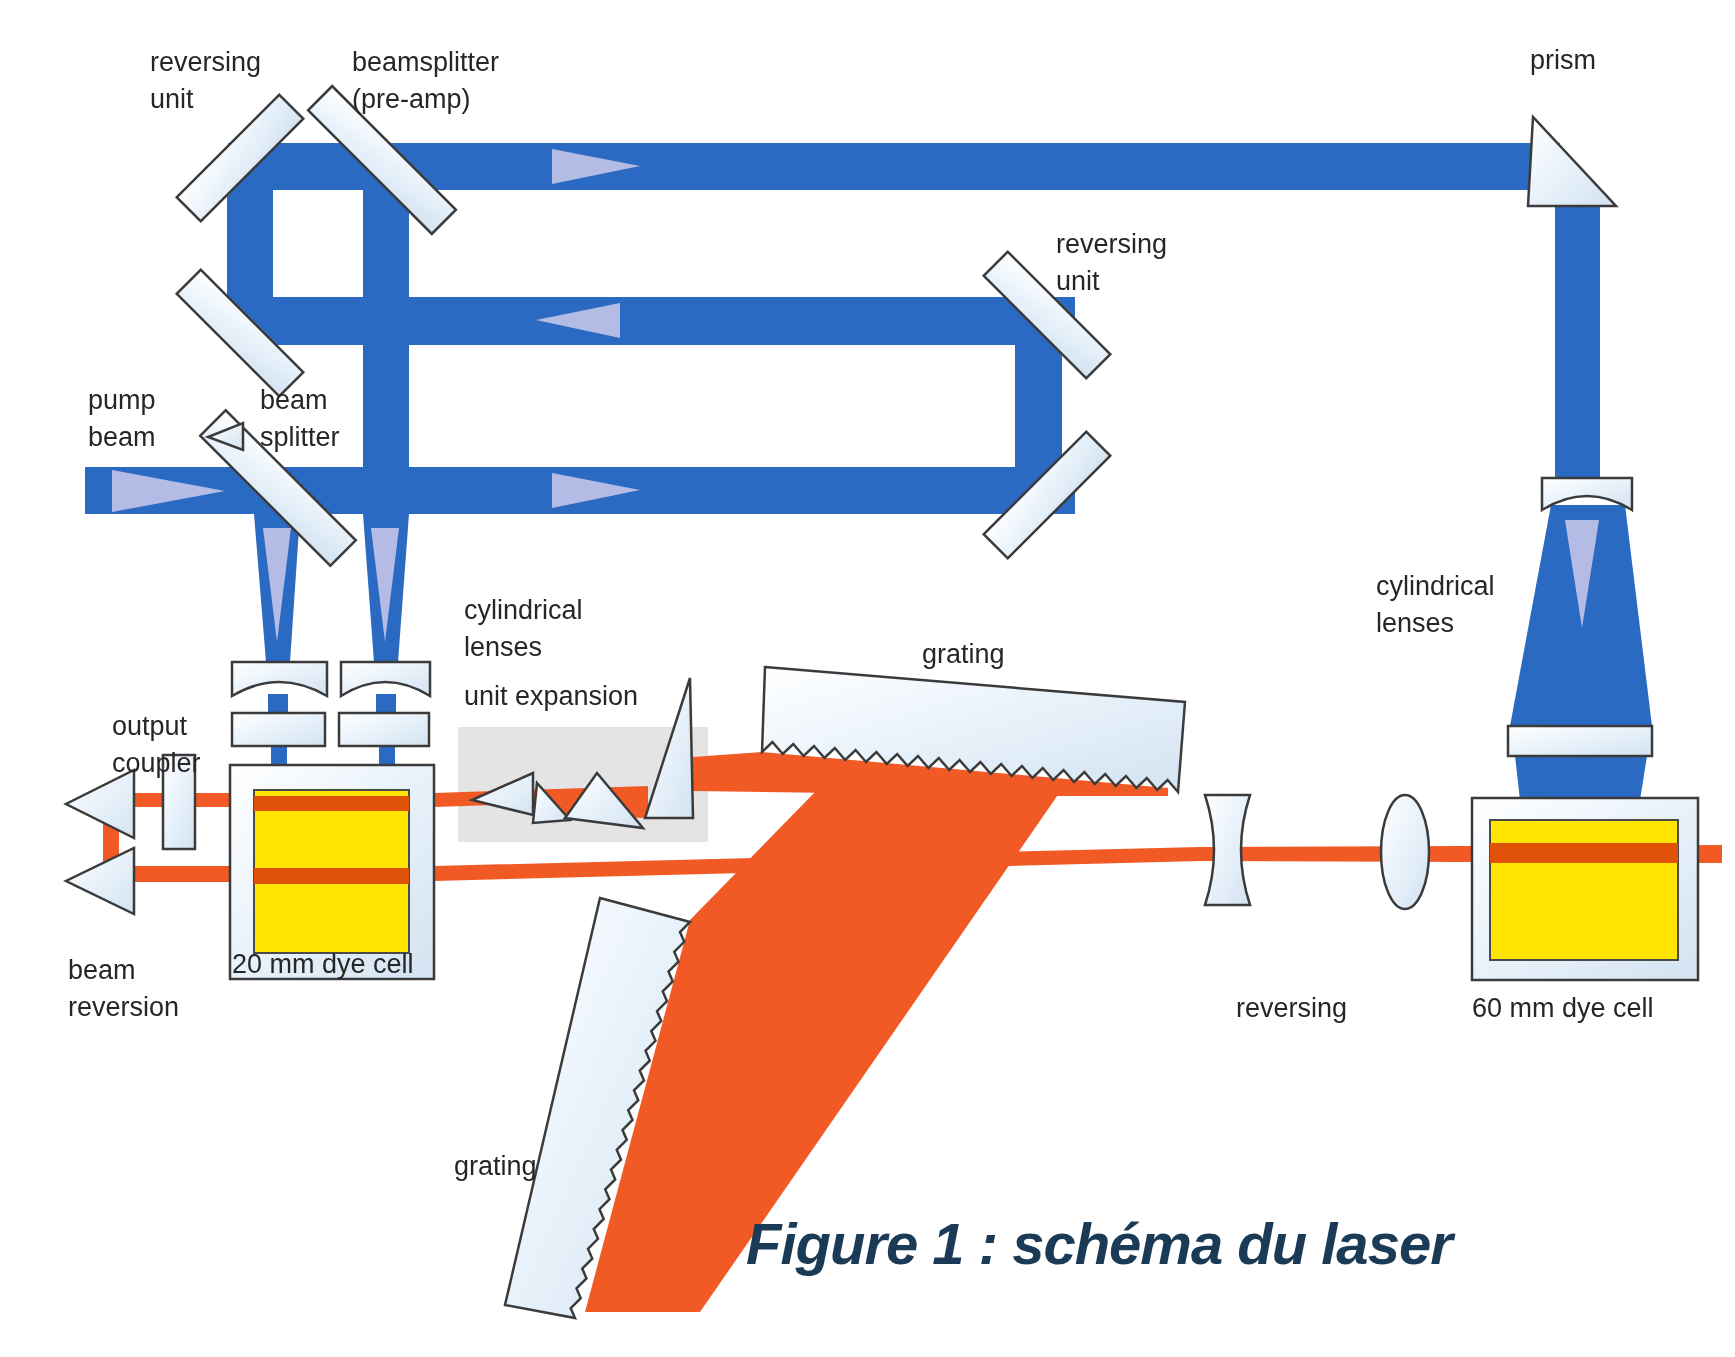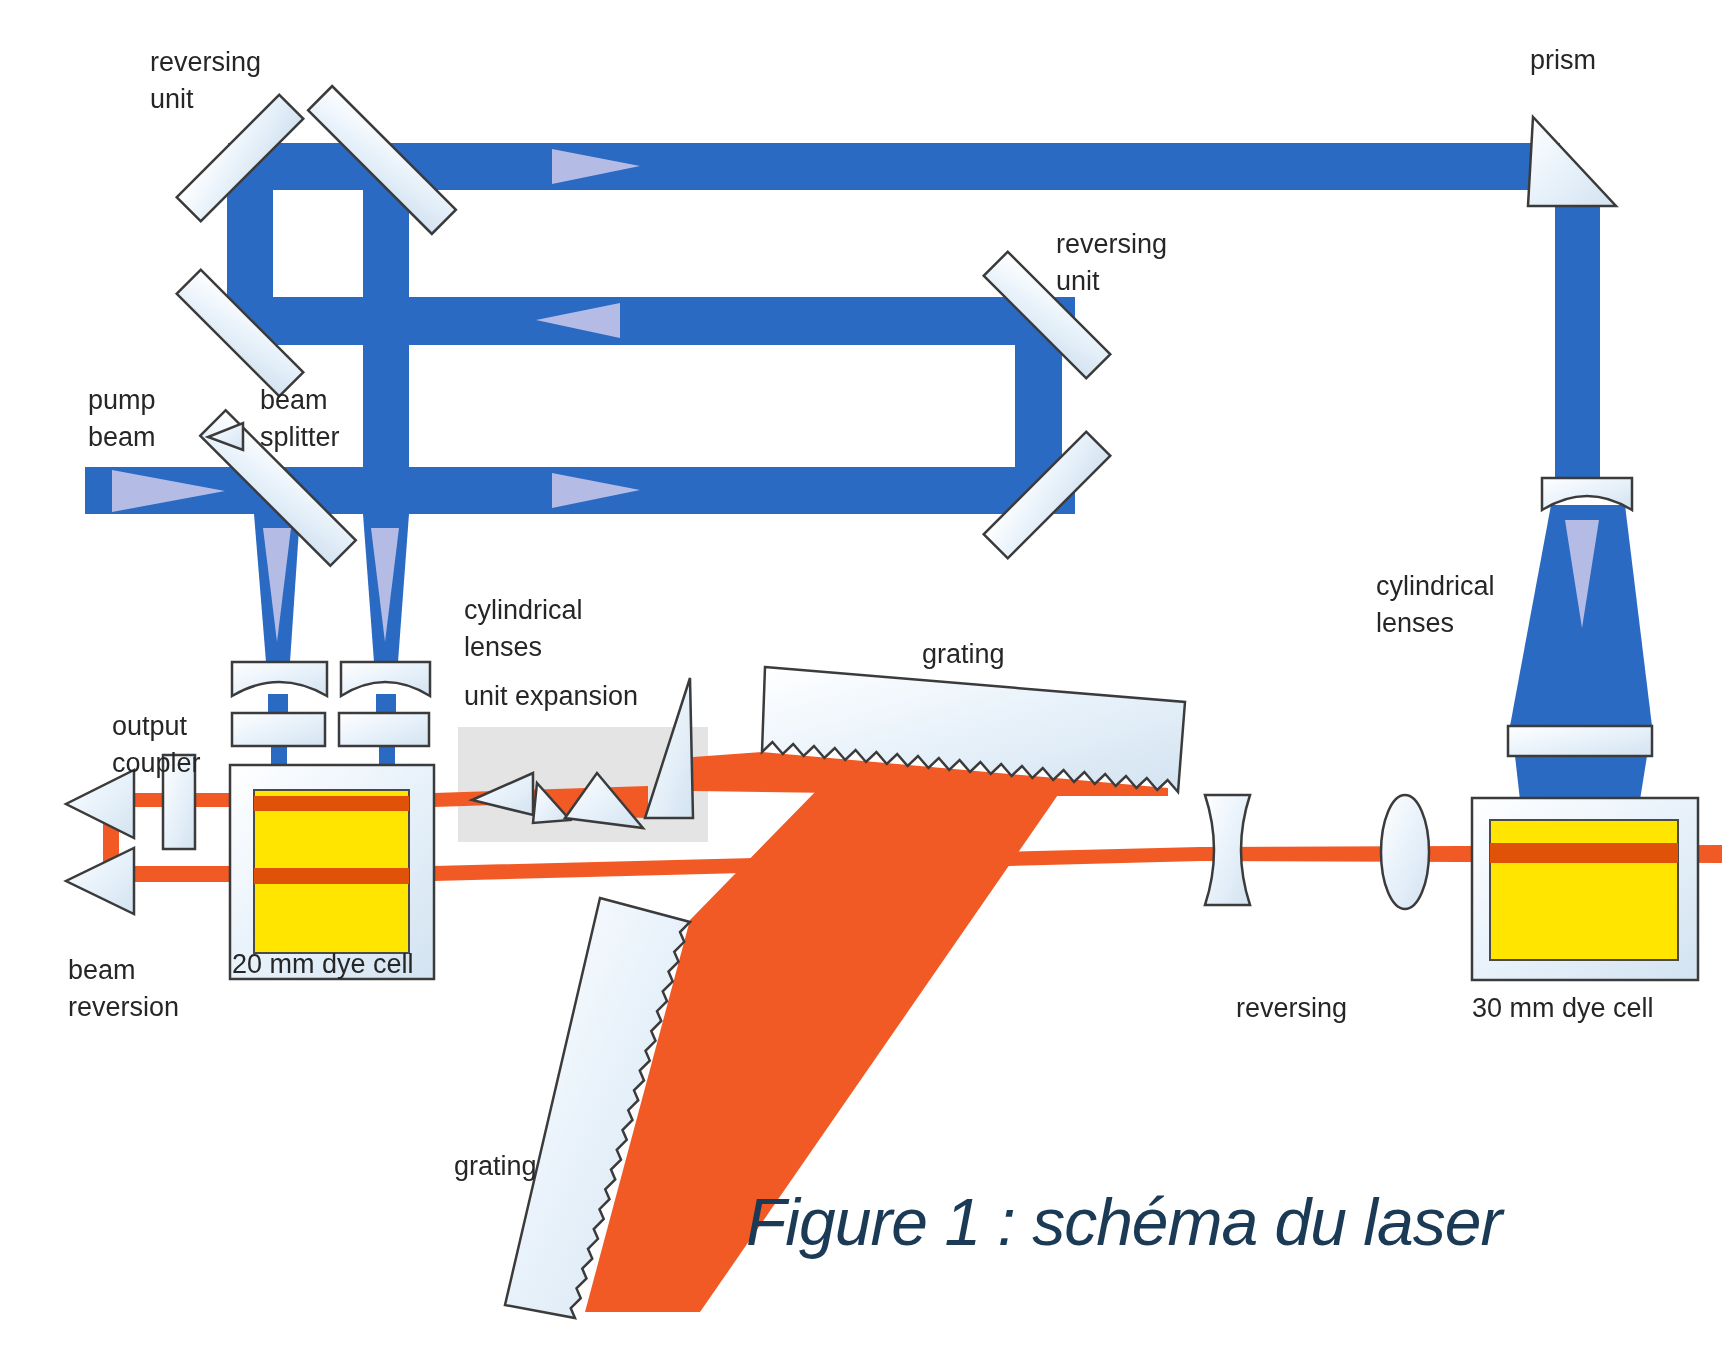--- a/index.html
+++ b/index.html
@@ -1,22 +1,22 @@
 <!DOCTYPE html>
 <html style="--blue: #2a6ac2; --arrow: #b4bce6; --orange: #f15a25; --stripe: #e05207; --yellow: #ffe500; --gray: #e4e4e4; --navy: #1a3a55;"><head>
 <meta charset="utf-8">
 <style>
   html,body{margin:0;padding:0;background:#fff;}
   #stage{position:relative;width:1735px;height:1357px;background:#fff;overflow:hidden;
          font-family:"Liberation Sans",sans-serif;}
   #stage svg{position:absolute;left:0;top:0;}
   .lbl{position:absolute;font-size:27px;line-height:37px;color:#262626;
        white-space:pre-line;letter-spacing:0;}
-  .caption{position:absolute;font-style:italic;font-size:66px;letter-spacing:-1px;
-       color:var(--navy,#1a3a55);white-space:nowrap;font-weight:400;}
+  .caption{position:absolute;font-style:italic;font-size:58px;letter-spacing:-1px;
+       color:var(--navy,#1a3a55);white-space:nowrap;font-weight:700;margin-top:26px;}
   .optic{stroke:#3b3b3b;stroke-width:2.5;fill:url(#glass);}
   .beam-blue{fill:var(--blue,#2a6ac2);}
   .arrow{fill:var(--arrow,#b4bce6);}
   .beam-orange{fill:var(--orange,#f15a25);}
   .stripe{fill:var(--stripe,#e05207);}
   .yellow{fill:var(--yellow,#ffe500);stroke:#4a4a4a;stroke-width:2;}
 </style>
 </head>
 <body>
 
@@ -131,37 +131,39 @@
   </g>
   <g>
     <rect class="optic" x="1472" y="798" width="226" height="182"></rect>
     <rect class="yellow" x="1490" y="820" width="188" height="140"></rect>
     <rect class="stripe" x="1490" y="843" width="188" height="20"></rect>
   </g>
 </svg>
 
 <div class="lbl" style="left:150px;top:44px">reversing
 unit</div>
+<div class="lbl" style="left:352px;top:44px">beamsplitter
+(pre-amp)</div>
 <div class="lbl" style="left:1530px;top:42px">prism</div>
 <div class="lbl" style="left:1056px;top:226px">reversing
 unit</div>
 <div class="lbl" style="left:88px;top:382px">pump
 beam</div>
 <div class="lbl" style="left:260px;top:382px">beam
 splitter</div>
 <div class="lbl" style="left:464px;top:592px">cylindrical
 lenses</div>
 <div class="lbl" style="left:464px;top:678px">unit expansion</div>
 <div class="lbl" style="left:922px;top:636px">grating</div>
 <div class="lbl" style="left:1376px;top:568px">cylindrical
 lenses</div>
 <div class="lbl" style="left:112px;top:708px">output
 coupler</div>
 <div class="lbl" style="left:68px;top:952px">beam
 reversion</div>
 <div class="lbl" style="left:232px;top:946px">20 mm dye cell</div>
 <div class="lbl" style="left:454px;top:1148px">grating</div>
 <div class="lbl" style="left:1236px;top:990px">reversing</div>
-<div class="lbl" style="left:1472px;top:990px">30 mm dye cell</div>
+<div class="lbl" style="left:1472px;top:990px">60 mm dye cell</div>
 
 <div class="caption" style="left:746px;top:1184px">Figure 1 : schéma du laser</div>
 
 </div>
 
 </body></html>

